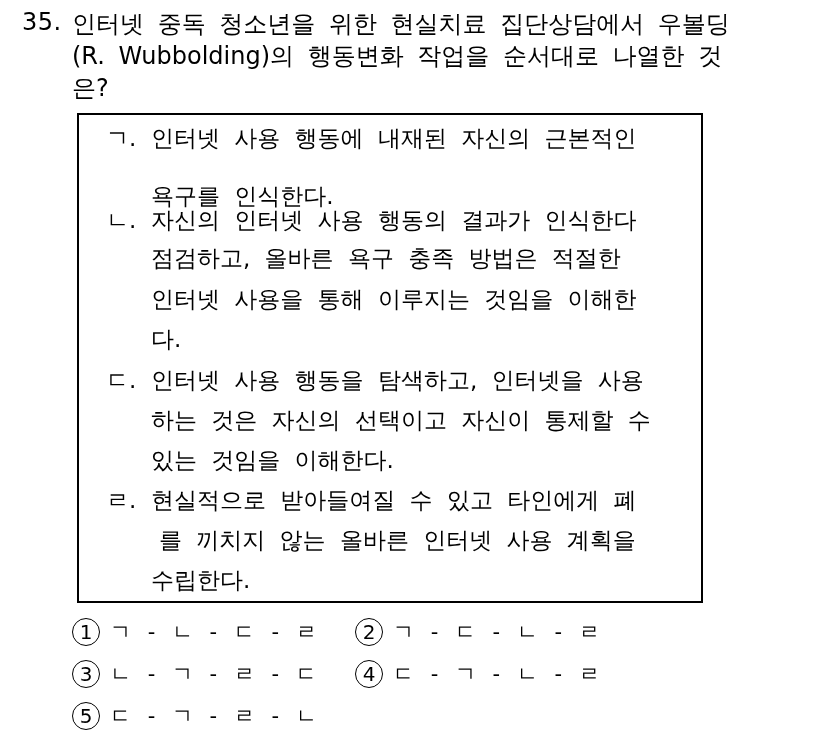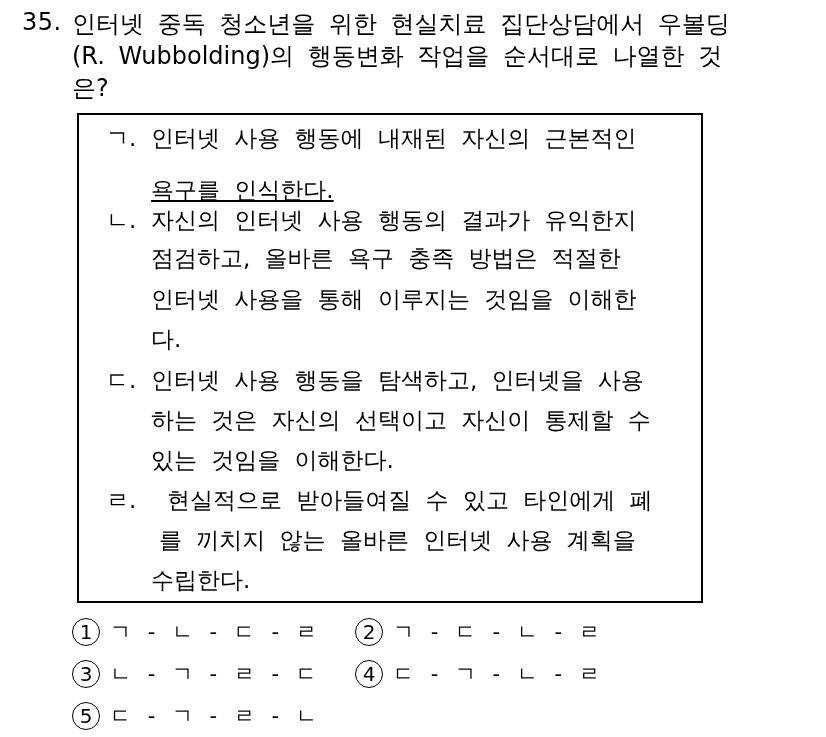--- a/index.html
+++ b/index.html
@@ -23,47 +23,47 @@
   <div class="q-line" style="top:72px;">은?</div>
 </div>
 
 <div class="box">
 
   <div>
     <div class="item-line" style="top:8px;">
       <span class="marker" style="left:27px;">ㄱ.</span>
     </div>
     <div class="item-line" style="top:8px; left:72px;">인터넷 사용 행동에 내재된 자신의 근본적인</div>
-    <div class="item-line" style="top:60px; left:72px;text-decoration:underline;">욕구를 인식한다.</div>
+    <div class="item-line" style="top:66px; left:72px;">욕구를 인식한다.</div>
   </div>
 
   <div>
     <div class="item-line" style="top:90px;">
       <span class="marker" style="left:27px;">ㄴ.</span>
     </div>
-    <div class="item-line" style="top:90px; left:72px;">자신의 인터넷 사용 행동의 결과가 유익한지</div>
+    <div class="item-line" style="top:90px; left:72px;">자신의 인터넷 사용 행동의 결과가 인식한다</div>
     <div class="item-line" style="top:128px; left:72px;text-align:center;">점검하고, 올바른 욕구 충족 방법은 적절한</div>
     <div class="item-line" style="top:169px; left:72px;">인터넷 사용을 통해 이루지는 것임을 이해한</div>
     <div class="item-line" style="top:209px; left:72px;">다.</div>
   </div>
 
   <div>
     <div class="item-line" style="top:250px;">
       <span class="marker" style="left:27px;">ㄷ.</span>
     </div>
     <div class="item-line" style="top:250px; left:72px;">인터넷 사용 행동을 탐색하고, 인터넷을 사용</div>
     <div class="item-line" style="top:290px; left:72px;">하는 것은 자신의 선택이고 자신이 통제할 수</div>
     <div class="item-line" style="top:330px; left:72px;">있는 것임을 이해한다.</div>
   </div>
 
   <div>
     <div class="item-line" style="top:370px;">
       <span class="marker" style="left:27px;">ㄹ.</span>
     </div>
-    <div class="item-line" style="top:370px; left:72px;margin-left:16px;">현실적으로 받아들여질 수 있고 타인에게 폐</div>
+    <div class="item-line" style="top:370px; left:72px;">현실적으로 받아들여질 수 있고 타인에게 폐</div>
     <div class="item-line" style="top:410px; left:72px;margin-left:8px;">를 끼치지 않는 올바른 인터넷 사용 계획을</div>
     <div class="item-line" style="top:450px; left:72px;">수립한다.</div>
   </div>
 </div>
 
 <div class="choices">
   <div class="choice" style="left:0; top:0;">
     <span class="num">1</span><span>ㄱ - ㄴ - ㄷ - ㄹ</span>
   </div>
   <div class="choice" style="left:283px; top:0;">

